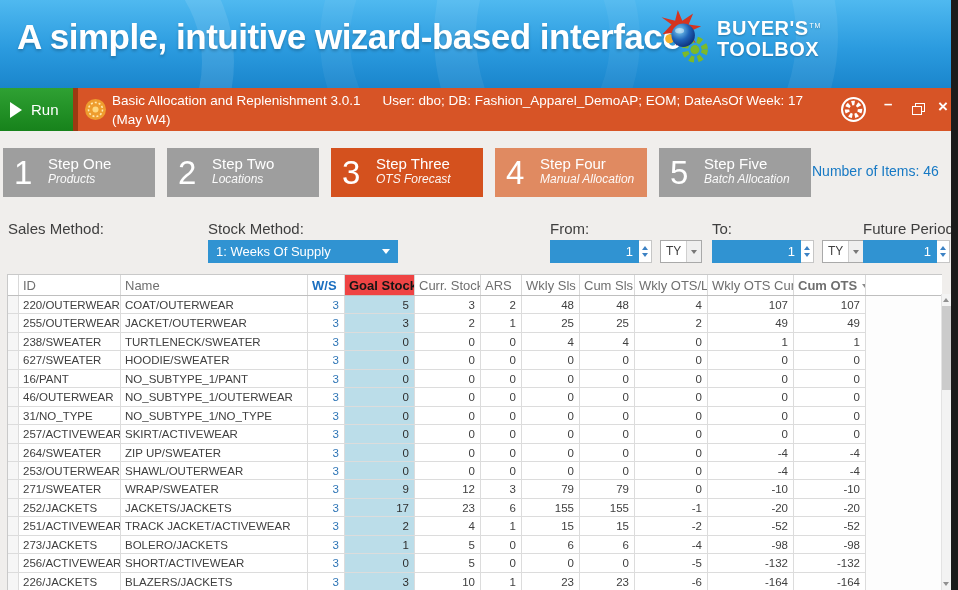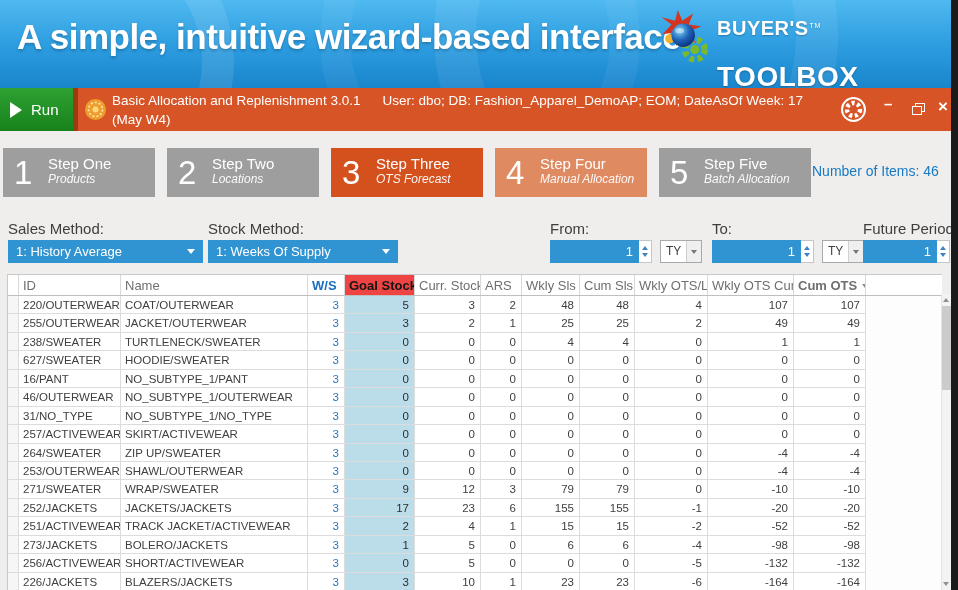--- a/index.html
+++ b/index.html
@@ -11,21 +11,21 @@
           background:linear-gradient(180deg,#4FB9F0 0%,#2B9BDF 55%,#1A85CC 100%);}
   .sw1{position:absolute;left:-70px;top:-90px;width:240px;height:240px;border:32px solid rgba(255,255,255,0.10);border-radius:50%;}
   .sw2{position:absolute;right:120px;bottom:-150px;width:320px;height:320px;border:42px solid rgba(255,255,255,0.07);border-radius:50%;}
   .sw3{position:absolute;left:320px;top:-120px;width:260px;height:260px;border:30px solid rgba(255,255,255,0.05);border-radius:50%;}
   .banner-title{position:absolute;left:17px;top:17px;font-size:35px;font-weight:bold;color:#fff;
                 letter-spacing:-0.5px;text-shadow:0 2px 3px rgba(0,0,0,0.22);white-space:nowrap;}
   .logo{position:absolute;left:658px;top:8px;display:flex;}
   .logo-text{margin-left:5px;color:#fff;font-weight:bold;text-shadow:0 1px 2px rgba(0,0,0,0.25);}
   .lt1{font-size:20px;line-height:20px;margin-top:8px;letter-spacing:0.5px;}
   .tm{font-size:7px;vertical-align:7px;margin-left:1px;font-weight:normal;}
-  .lt2{font-size:28px;line-height:22px;letter-spacing:0.5px;margin-top:28px;}
+  .lt2{font-size:20px;line-height:22px;letter-spacing:0.5px;}
 
   
   .toolbar{position:absolute;left:0;top:88px;width:958px;height:43px;background:#D75426;}
   .run{position:absolute;left:0;top:0;width:73px;height:43px;display:flex;align-items:center;cursor:pointer;
        background:linear-gradient(#2FA133,#17821B);color:#fff;font-size:15px;}
   .play{width:0;height:0;border-top:8px solid transparent;border-bottom:8px solid transparent;
         border-left:12px solid #fff;margin:0 9px 0 10px;}
   .run-sep{position:absolute;left:73px;top:0;width:5px;height:43px;background:#9C3A12;}
   .badge{position:absolute;left:84px;top:10px;width:23px;height:23px;}
   .status{position:absolute;left:112px;top:3px;color:#fff;font-size:13.5px;line-height:19px;white-space:nowrap;}
@@ -193,24 +193,20 @@
       </div>
     </div>
   <div class="items-count">Number of Items: 46</div>
 
   <div class="lbl" style="left:8px">Sales Method:</div>
   <div class="lbl" style="left:208px">Stock Method:</div>
   <div class="lbl" style="left:550px">From:</div>
   <div class="lbl" style="left:712px">To:</div>
   <div class="lbl" style="left:863px">Future Periods</div>
 
-  <div class="dd" style="left:8px;width:195px">
-    <span>1: History Average</span>
-    <span class="dd-chev"></span>
-  </div>
   <div class="dd" style="left:208px;width:190px">
     <span>1: Weeks Of Supply</span>
     <span class="dd-chev"></span>
   </div>
 
   <div class="spin" style="left:550px;width:102px">
     <div class="spin-val">1</div>
     <div class="spin-btns">
       <span class="tri-up"></span>
       <span class="tri-dn"></span>

